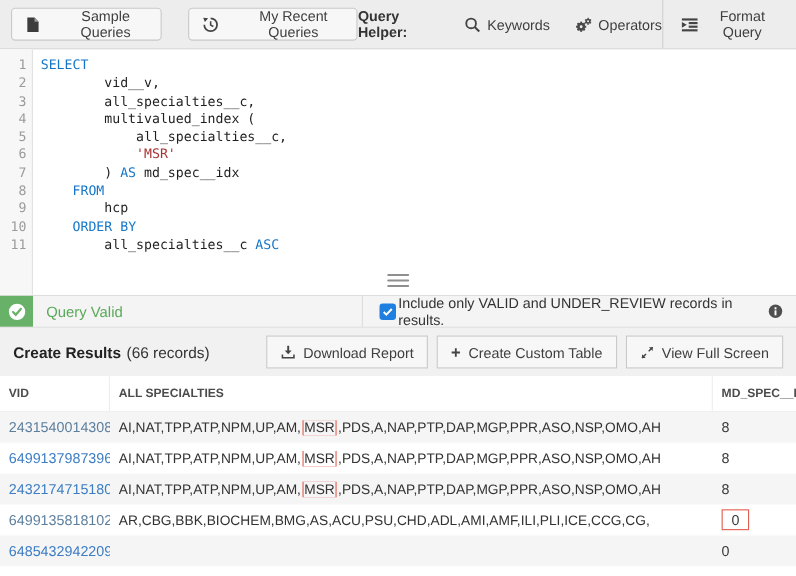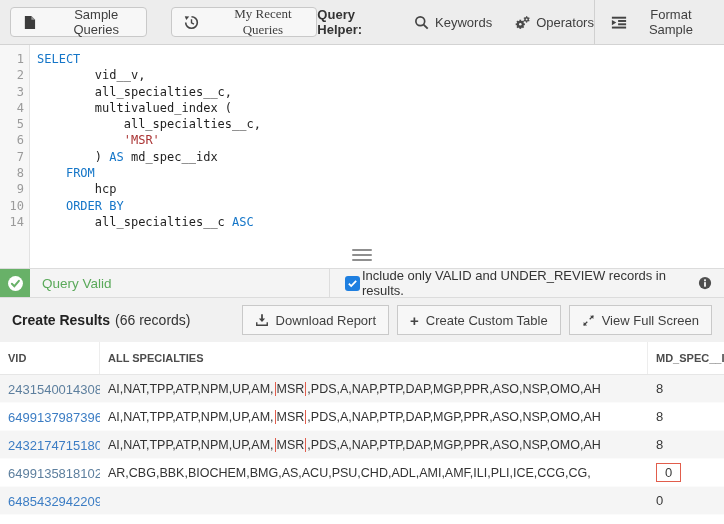--- a/index.html
+++ b/index.html
@@ -10,21 +10,21 @@
     --kw:#1576c8; --str:#aa3333; --green:#68b168; --cb:#1e7fe0;
     --link:#3c7dc4; --linkv:#5d7f9e; --hired:#e15d4c;
   }
 
   
   .toolbar { height:45px; background:#ededed; border-bottom:1px solid #d3d3d3;
     display:flex; align-items:center; padding:0 0 0 10px; }
   .tb-btn { display:inline-flex; align-items:center; gap:22px; height:30px; padding:0 12px;
     background:#f7f7f7; border:1px solid #c9c9c9; border-radius:4px; font-size:13px;
     color:#3f3f3f; font-family:inherit; cursor:pointer; }
-  .tb-btn + .tb-btn { margin-left:24px;font-family:Liberation Serif, serif; }
+  .tb-btn + .tb-btn { margin-left:24px; }
   .qh-label { font-weight:bold; color:#333; font-size:13px; }
   .qh-link { display:inline-flex; align-items:center; gap:6px; margin-left:22px;
     font-size:13px; color:#3f3f3f; cursor:pointer; background:none; border:none; font-family:inherit; }
   .tb-divider { width:1px; align-self:stretch; background:#d0d0d0; margin-left:auto; }
   .format-btn { display:inline-flex; align-items:center; gap:7px; padding:0 16px; height:100%;
     background:none; border:none; font-size:13px; color:#3f3f3f; font-family:inherit; cursor:pointer; }
 
   
   .editor { position:relative; height:223px; background:#fff; }
   .gutter { position:absolute; left:0; top:0; bottom:0; width:30px; background:#f7f7f7;
@@ -147,21 +147,21 @@
     <button class="format-btn">
       <span>
         <svg width="16" height="13" viewBox="0 0 18 14">
           <rect x="1" y="0.5" width="16" height="2.2" fill="#444"></rect>
           <rect x="8" y="4.2" width="9" height="2.2" fill="#444"></rect>
           <rect x="8" y="7.9" width="9" height="2.2" fill="#444"></rect>
           <rect x="1" y="11.6" width="16" height="2.2" fill="#444"></rect>
           <path d="M1 4.2 L6 7.1 L1 10z" fill="#444"></path>
         </svg>
       </span>
-      <span>Format Sample</span>
+      <span>Format Query</span>
     </button>
   </div>
 
   <div class="editor">
     <div class="gutter"></div>
     <div class="code">
         <div class="code-line">
           <span class="ln">1</span>
           <span class="lc"><span class="tok-kw">SELECT</span></span>
         </div>
@@ -195,21 +195,21 @@
         </div>
         <div class="code-line">
           <span class="ln">9</span>
           <span class="lc"><span class="tok-pl">        hcp</span></span>
         </div>
         <div class="code-line">
           <span class="ln">10</span>
           <span class="lc"><span class="tok-pl">    </span><span class="tok-kw">ORDER BY</span></span>
         </div>
         <div class="code-line">
-          <span class="ln">14</span>
+          <span class="ln">11</span>
           <span class="lc"><span class="tok-pl">        all_specialties__c </span><span class="tok-kw">ASC</span></span>
         </div>
       </div>
     <div class="resize-handle">
         <i></i>
         <i></i>
         <i></i>
       </div>
   </div>
 

